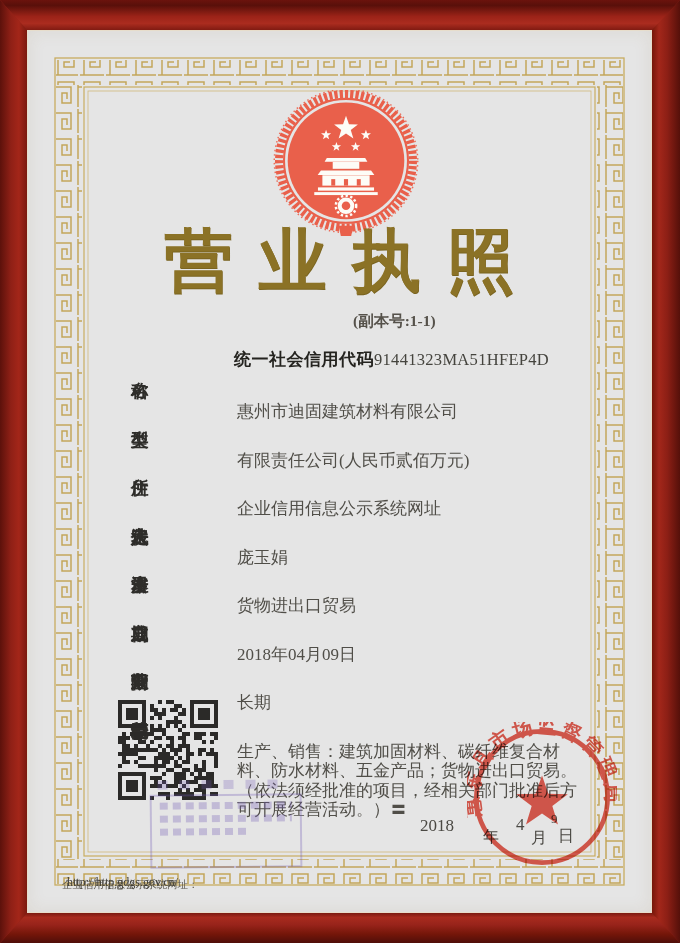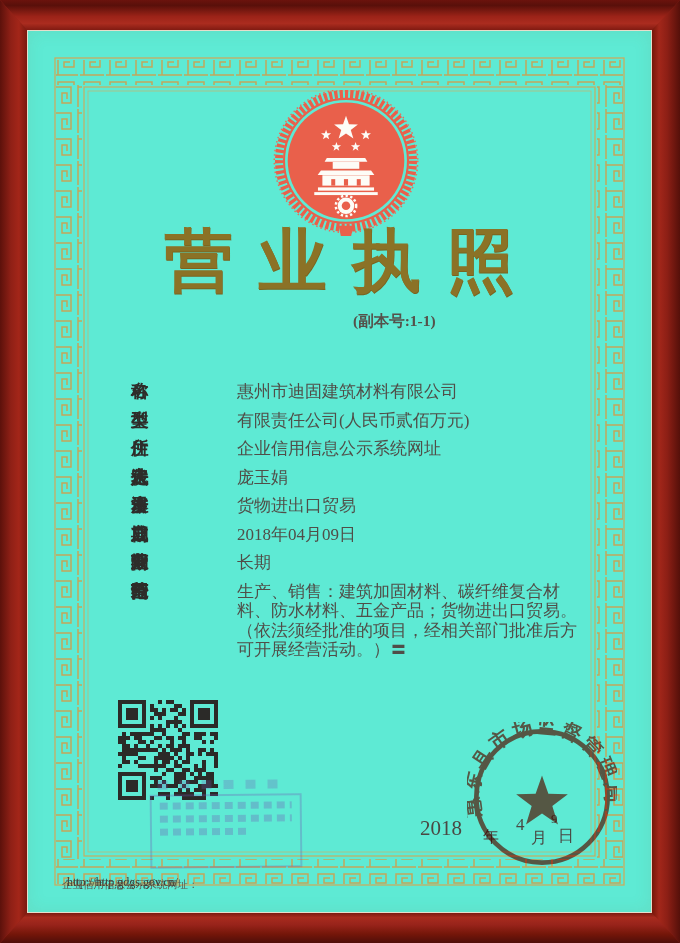--- a/index.html
+++ b/index.html
@@ -13,21 +13,21 @@
   .f-bottom{left:0;top:913px;width:680px;height:30px;
     background:linear-gradient(0deg,#4f0e09 0%,#751609 30%,#97231a 60%,#a82b1e 85%,#7c1a11 100%);
     clip-path:polygon(27px 0,653px 0,680px 30px,0 30px);}
   .f-left{left:0;top:0;width:27px;height:943px;
     background:linear-gradient(90deg,#5c110b 0%,#8f2016 40%,#a32619 70%,#7b190f 100%);
     clip-path:polygon(0 0,27px 30px,27px 913px,0 943px);}
   .f-right{left:652px;top:0;width:28px;height:943px;
     background:linear-gradient(270deg,#55100a 0%,#8c1f15 45%,#a3271a 75%,#761709 100%);
     clip-path:polygon(28px 0,28px 943px,0 913px,0 30px);}
   
-  .paper{position:absolute;left:27px;top:30px;width:625px;height:883px;background:#5eead4;
+  .paper{position:absolute;left:27px;top:30px;width:625px;height:883px;background:#e5e5e5;
          box-shadow:inset 0 0 0 1px #e7ddcb, inset 0 0 18px rgba(140,95,40,.10);}
   .paper *{position:absolute;}
   svg.borders{left:0;top:0;}
   
   .emblem{left:245px;top:60px;width:148px;height:152px;}
   
   .title{left:0;top:186px;width:625px;text-align:center;font-size:68px;font-weight:900;
          color:#8b7226;letter-spacing:26px;padding-left:26px;box-sizing:border-box;
          text-shadow:.5px .5px 0 #7a6420; font-family:"Liberation Sans",sans-serif;}
   .subtitle{left:233px;top:274px;font-size:27px;font-weight:bold;color:#453e33;
@@ -35,34 +35,34 @@
   .copynum{left:326px;top:281px;font-size:15.5px;color:#55514a;font-family:"Liberation Serif",serif;font-weight:bold;}
   .coderow{left:207px;top:318px;white-space:nowrap;}
   .coderow .lbl{position:static;font-size:17px;font-weight:bold;color:#24231f;letter-spacing:.5px;}
   .coderow .val{position:static;font-size:16.5px;color:#45443e;font-family:"Liberation Serif",serif;letter-spacing:.3px;}
   
   .fields{left:104px;top:352px;width:478px;position:absolute;}
   .field-row{position:relative;display:flex;align-items:flex-start;gap:10px;margin-bottom:9px;}
   .field-label{position:static;display:flex;justify-content:space-between;width:96px;flex:0 0 96px;
                font-size:17.5px;font-weight:bold;color:#2e2d2a;line-height:18.5px;}
   .field-value{position:static;font-size:17px;color:#504e48;line-height:19.5px;
-               font-family:"Liberation Serif",serif;max-width:350px;}
+               font-family:"Liberation Serif",serif;max-width:350px;margin-top:20px;}
   
   .qr{left:91px;top:670px;width:100px;height:100px;}
   
   .pstamp{left:123px;top:764px;width:148px;height:70px;border:2px solid rgba(110,86,178,.30);
           transform:rotate(-.6deg);filter:blur(.4px);}
   .pstamp .ps-row{position:static;display:block;height:7px;margin:6px 8px 0 8px;
     background:repeating-linear-gradient(90deg,rgba(110,86,178,.30) 0 8px,transparent 8px 13px);}
   .ps-head{position:absolute;left:6px;top:-16px;width:132px;height:9px;
     background:repeating-linear-gradient(90deg,rgba(110,86,178,.26) 0 10px,transparent 10px 22px);}
   
   .regauth{left:271px;top:741px;font-size:17.5px;font-weight:bold;color:#3f3e39;letter-spacing:13px;white-space:nowrap;}
   .daterow span{position:absolute;color:#4a4843;font-family:"Liberation Serif",serif;}
-  .d-year{left:393px;top:786px;font-size:21px;}
+  .d-year{left:393px;top:786px;font-size:17px;}
   .d-yu  {left:456px;top:797px;font-size:16px;}
   .d-month{left:489px;top:785px;font-size:17px;}
   .d-mu  {left:504px;top:798px;font-size:16px;}
   .d-day {left:524px;top:781px;font-size:13px;}
   .d-du  {left:531px;top:796px;font-size:16px;}
   
   .seal{left:440px;top:692px;width:150px;height:150px;opacity:.88;mix-blend-mode:multiply;}
   
   .foot-left{left:35px;top:848px;font-size:10.5px;color:#5b574e;white-space:nowrap;}
   .foot-left b{font-weight:normal;font-size:12px;color:#403e38;position:relative;top:-3px;margin-left:5px;
@@ -126,20 +126,23 @@
           <rect x="57.3" y="60.4" width="2.7" height="4.4"></rect>
           <circle cx="50" cy="78.5" r="2.9"></circle>
         </g>
         <circle cx="50" cy="78.5" r="6.9" fill="none" stroke="#fdfcf7" stroke-width="1.7" stroke-dasharray="1.6 1.6"></circle>
       </g>
     </svg>
 
     <div class="title">营业执照</div>
     <div class="copynum">(副本号:1-1)</div>
 
+    <div class="coderow">
+      <span class="lbl">统一社会信用代码</span><span class="val">91441323MA51HFEP4D</span>
+    </div>
 
     <div class="fields">
   <div class="field-row">
     <div class="field-label">
             <span>名</span>
             <span>称</span>
           </div>
     <div class="field-value">惠州市迪固建筑材料有限公司</div>
   </div>
 

